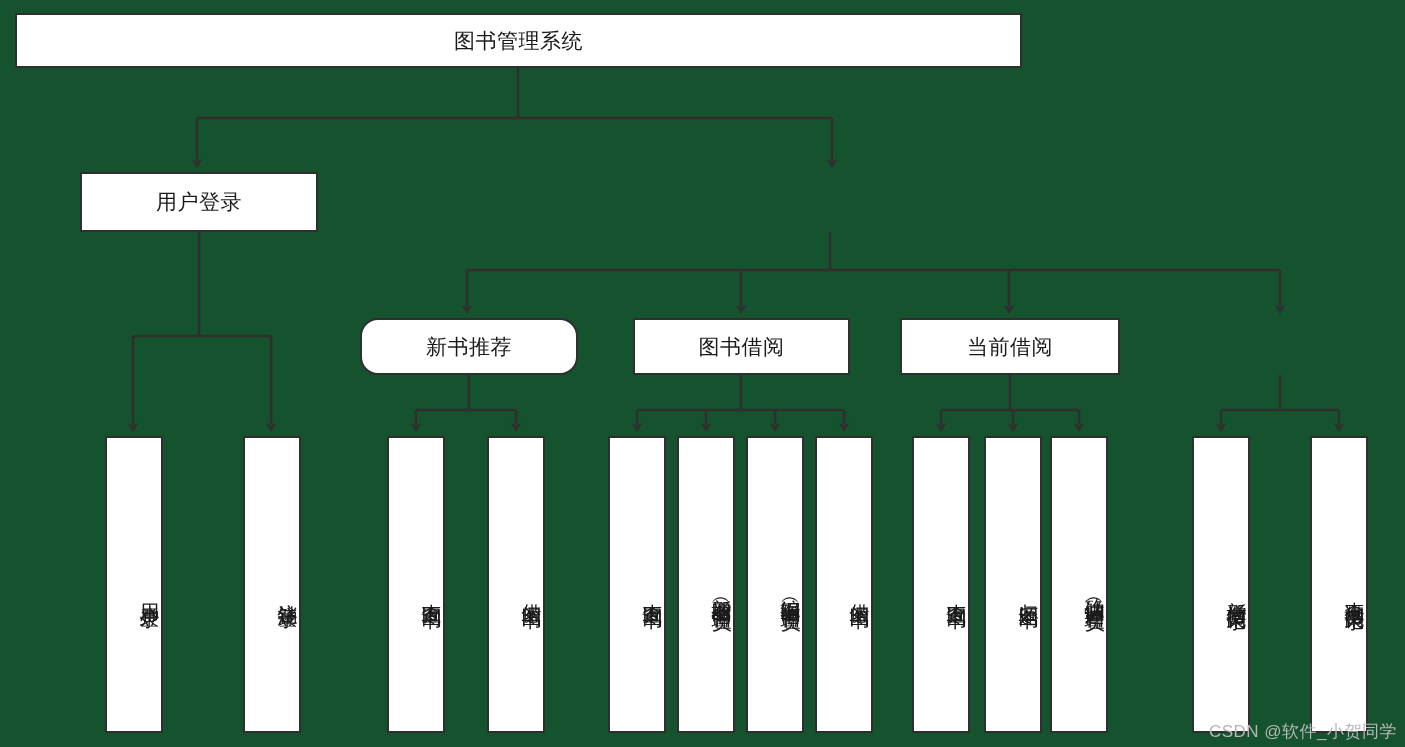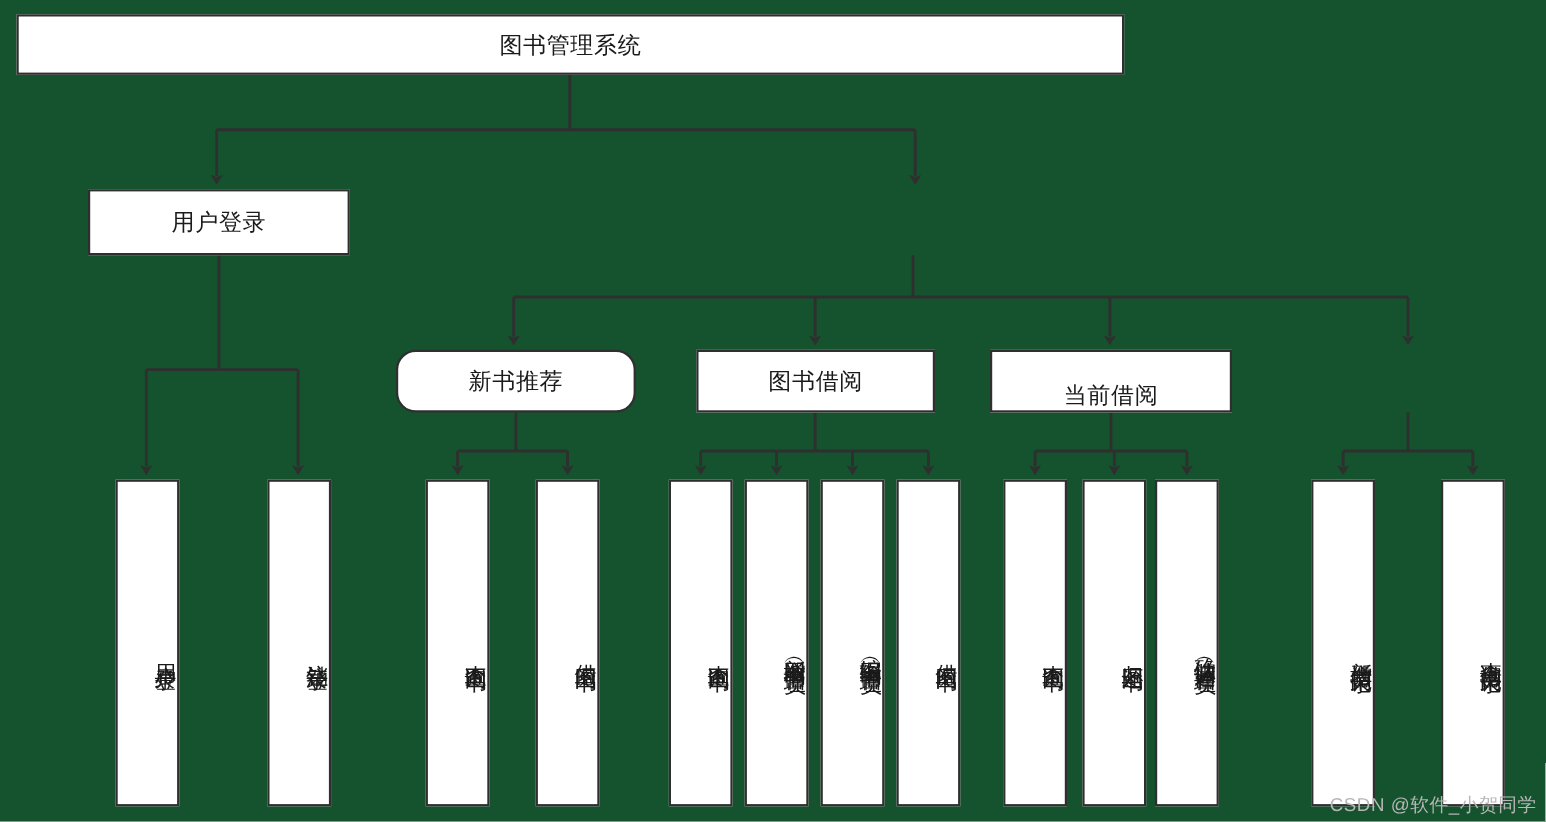--- a/index.html
+++ b/index.html
@@ -128,21 +128,21 @@
   <div class="node horiz" style="left:80px;top:172px;width:238px;height:60px;">
     <span>用户登录</span>
   </div>
 
   <div class="node horiz" style="left:360px;top:318px;width:218px;height:57px;border-radius:18px;">
     <span>新书推荐</span>
   </div>
   <div class="node horiz" style="left:633px;top:318px;width:217px;height:57px;justify-content:center;">
     <span>图书借阅</span>
   </div>
-  <div class="node horiz" style="left:900px;top:318px;width:220px;height:57px;align-items:flex-end;">
+  <div class="node horiz" style="left:900px;top:318px;width:220px;height:57px;">
     <span>当前借阅</span>
   </div>
 
   <div class="node vert" style="left:105px;top:436px;width:58px;height:297px;">
     <span>用户登录</span>
   </div>
   <div class="node vert" style="left:243px;top:436px;width:58px;height:297px;">
     <span>注销登录</span>
   </div>
   <div class="node vert" style="left:387px;top:436px;width:58px;height:297px;">

